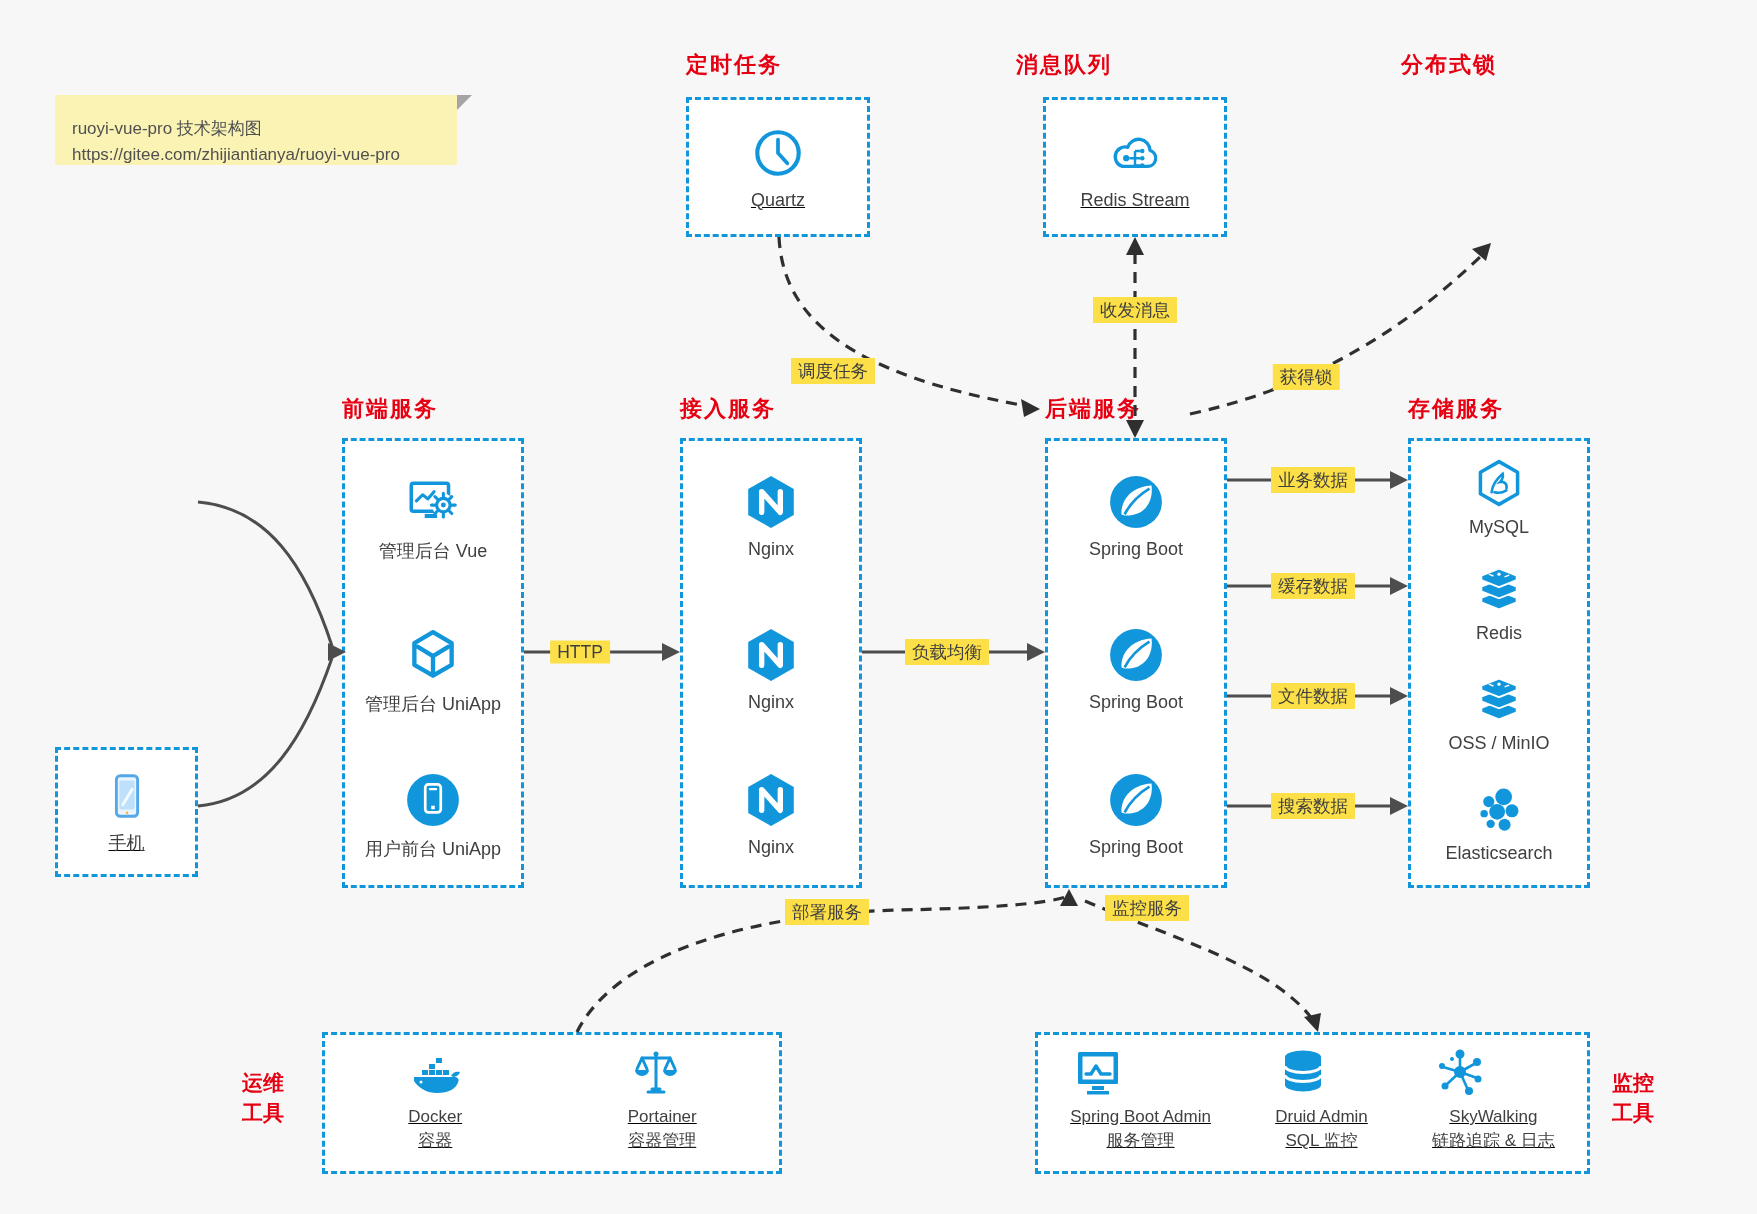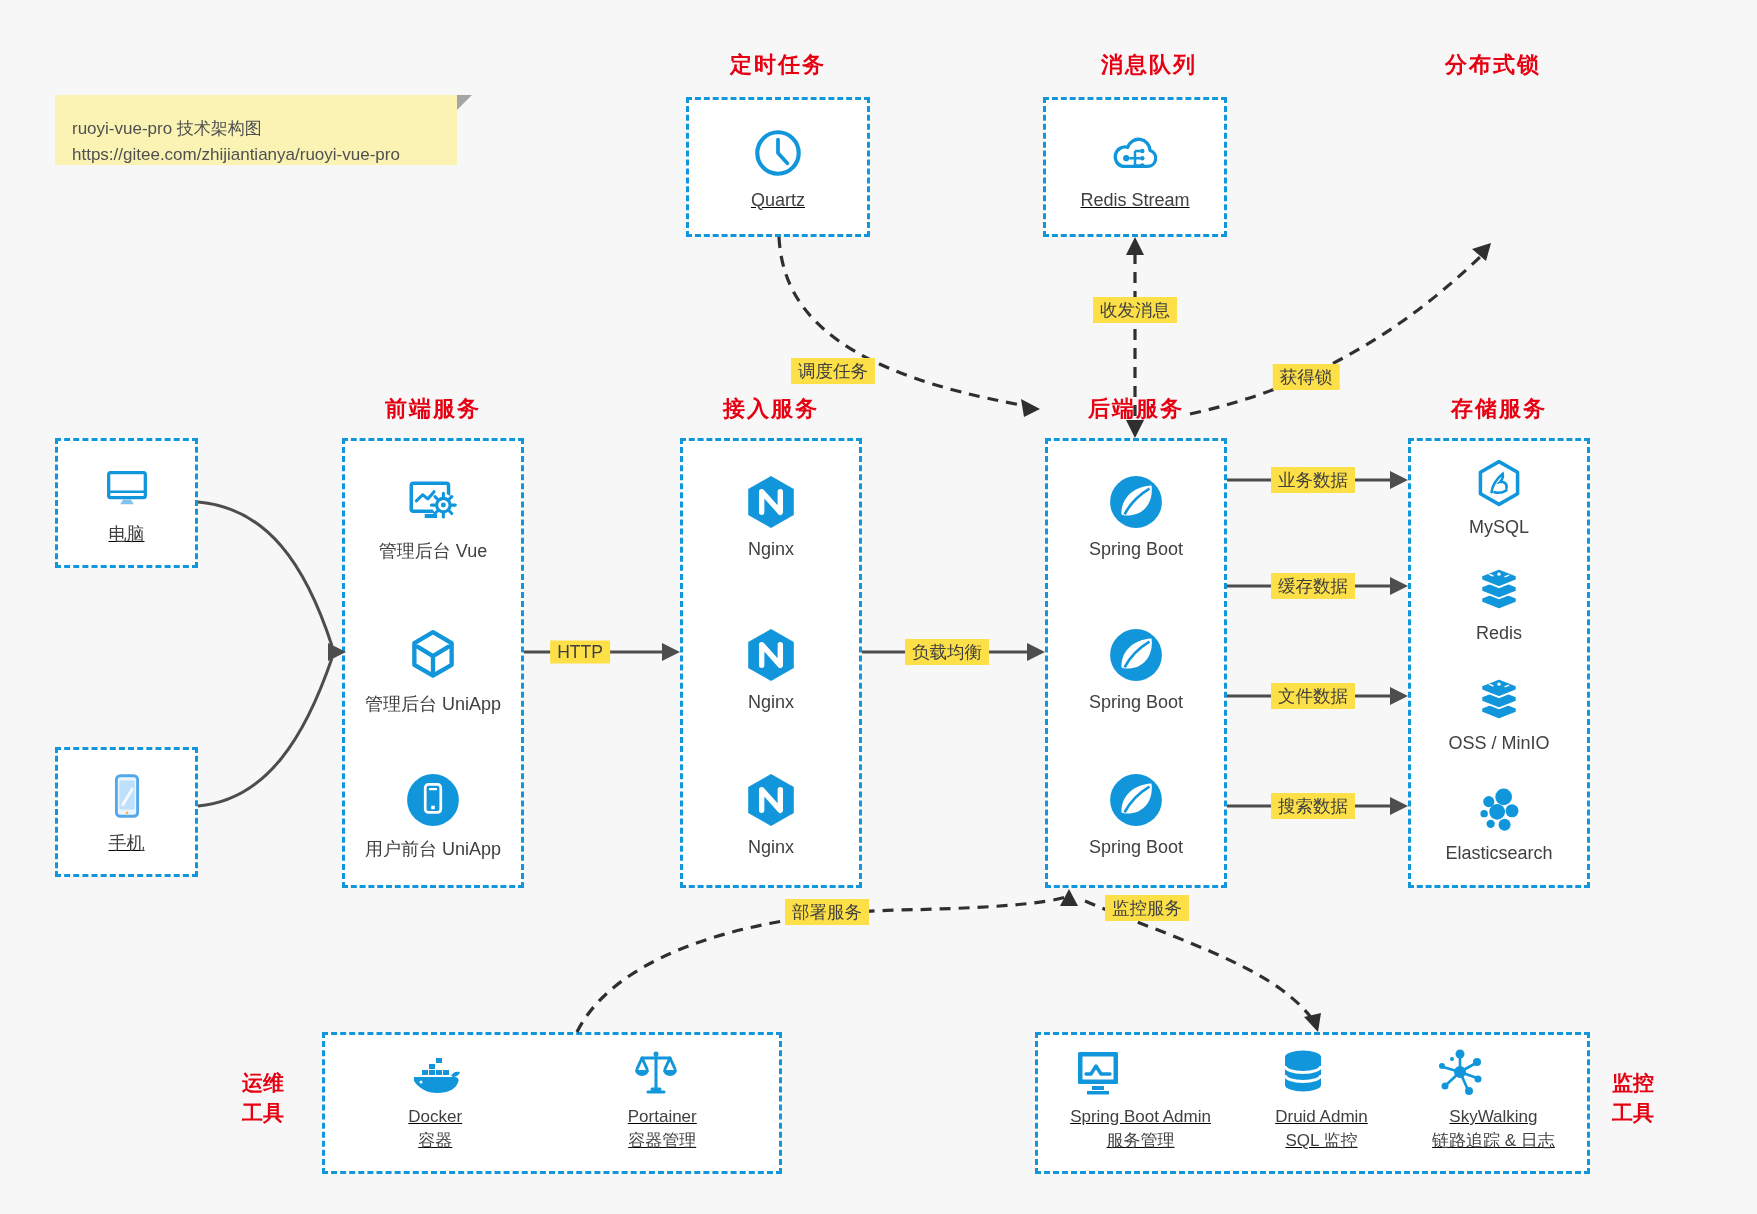--- a/index.html
+++ b/index.html
@@ -9,21 +9,21 @@
   
   .note { position:absolute; left:55px; top:95px; width:402px; height:70px; background:#faf3b4;
           box-sizing:border-box; padding:21px 0 0 17px; font-size:17px; line-height:1.55; color:#505050; }
   .note .fold { position:absolute; left:100%; top:0; width:0; height:0;
                 border-top:15px solid #a5a5a5; border-right:15px solid transparent; }
 
   
   .gbox { position:absolute; background:#ffffff; border:3px dashed #1296db; box-sizing:border-box;text-decoration:underline; }
 
   
-  .gtitle { position:absolute; text-align:center; font-size:22px; font-weight:bold; color:#e60012;
+  .gtitle { position:absolute; font-size:22px; font-weight:bold; color:#e60012;
             letter-spacing:2px; }
   .sidetitle { position:absolute; width:50px; text-align:center; font-size:21px; font-weight:bold;
                color:#e60012; line-height:1.45; word-break:break-all; }
 
   
   .item { position:absolute; left:0; width:100%; text-align:center; }
   .item .ic { display:inline-block; }
   .item .ilabel { margin-top:4px; font-size:18px; color:#404040; }
 
   
@@ -96,47 +96,37 @@
   <div class="gbox cbox" style="left:686px;top:97px;width:184px;height:140px">
     <span class="ic">
       <svg width="58" height="58" viewBox="0 0 56 56">
           <circle cx="28" cy="28" r="20" fill="none" stroke="#1296db" stroke-width="4"></circle>
           <path d="M28,28 L28,15 M28,28 L37,38" stroke="#1296db" stroke-width="3.6" stroke-linecap="round" fill="none"></path>
         </svg>
     </span>
     <div class="ilabel">Quartz</div>
   </div>
 
-  <div class="gtitle" style="left:1057px;top:50px;width:184px">消息队列</div>
+  <div class="gtitle" style="left:1016px;top:50px;width:184px">消息队列</div>
   <div class="gbox cbox" style="left:1043px;top:97px;width:184px;height:140px">
     <span class="ic">
       <svg width="58" height="58" viewBox="0 0 56 56">
           <path d="M16,41 h24 a8,8 0 0 0 2.5,-15.6 a11,11 0 0 0 -21.5,-2.9 A8.5,8.5 0 0 0 16,41 Z" fill="none" stroke="#1296db" stroke-width="3.2" stroke-linejoin="round"></path>
           <path d="M22.5,33 h5 M28,26 v14 M28,26 h5 M28,33 h5 M28,40 h5" stroke="#1296db" stroke-width="2.4" fill="none"></path>
           <circle cx="19.5" cy="33" r="3" fill="#1296db"></circle>
           <circle cx="35" cy="26" r="2.2" fill="#1296db"></circle>
           <circle cx="35" cy="33" r="2.2" fill="#1296db"></circle>
           <circle cx="35" cy="40" r="2.2" fill="#1296db"></circle>
         </svg>
     </span>
     <div class="ilabel">Redis Stream</div>
   </div>
 
   <div class="gtitle" style="left:1401px;top:50px;width:184px">分布式锁</div>
 
-  <div class="gbox cbox" style="left:55px;top:438px;width:143px;height:130px">
-    <span class="ic">
-      <svg width="54" height="54" viewBox="0 0 56 56">
-          <rect x="9" y="13" width="38" height="26" rx="2" fill="none" stroke="#1296db" stroke-width="3.4"></rect>
-          <path d="M9,33 h38" stroke="#1296db" stroke-width="2.6"></path>
-          <path d="M24,41 h8 l3,5 h-14 z" fill="#7fc3ee"></path>
-        </svg>
-    </span>
-    <div class="ilabel">电脑</div>
-  </div>
 
   <div class="gbox cbox" style="left:55px;top:747px;width:143px;height:130px">
     <span class="ic">
       <svg width="54" height="54" viewBox="0 0 56 56">
           <rect x="17" y="7" width="22" height="42" rx="4" fill="#eaf6ff" stroke="#54a8e8" stroke-width="3"></rect>
           <rect x="20" y="12" width="16" height="30" rx="1.5" fill="#bfe0fa"></rect>
           <path d="M23,38 L34,20" stroke="#ffffff" stroke-width="3" opacity="0.85"></path>
           <circle cx="28" cy="45.5" r="1.3" fill="#f3b64a"></circle>
         </svg>
     </span>

